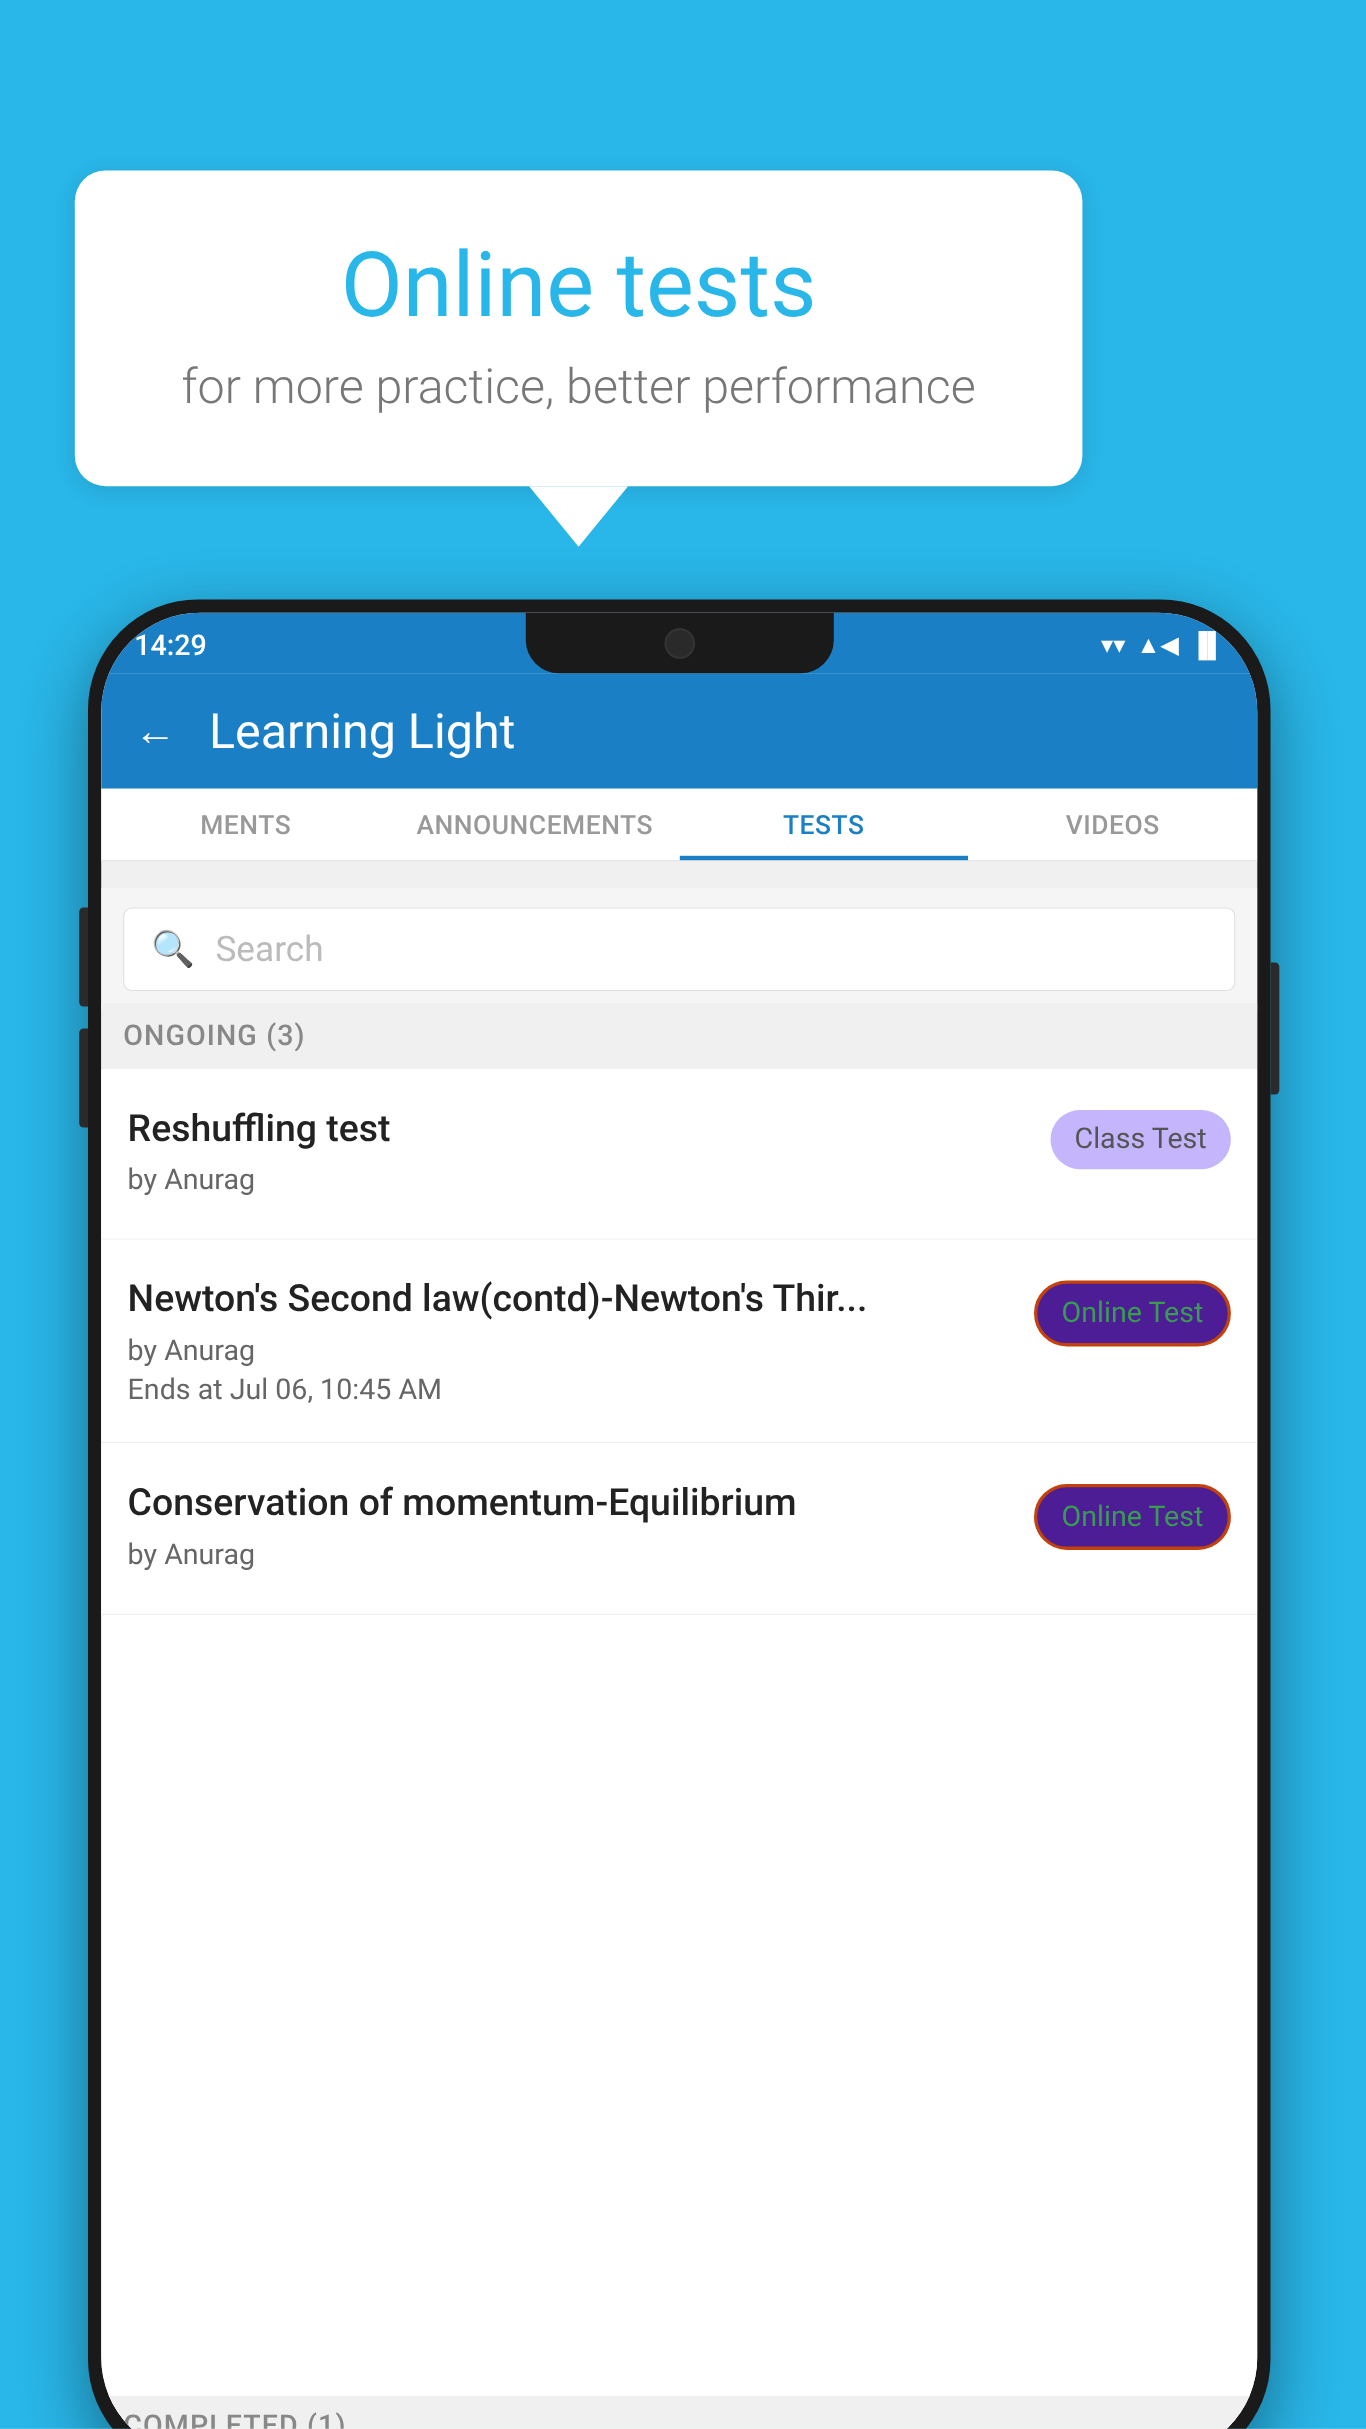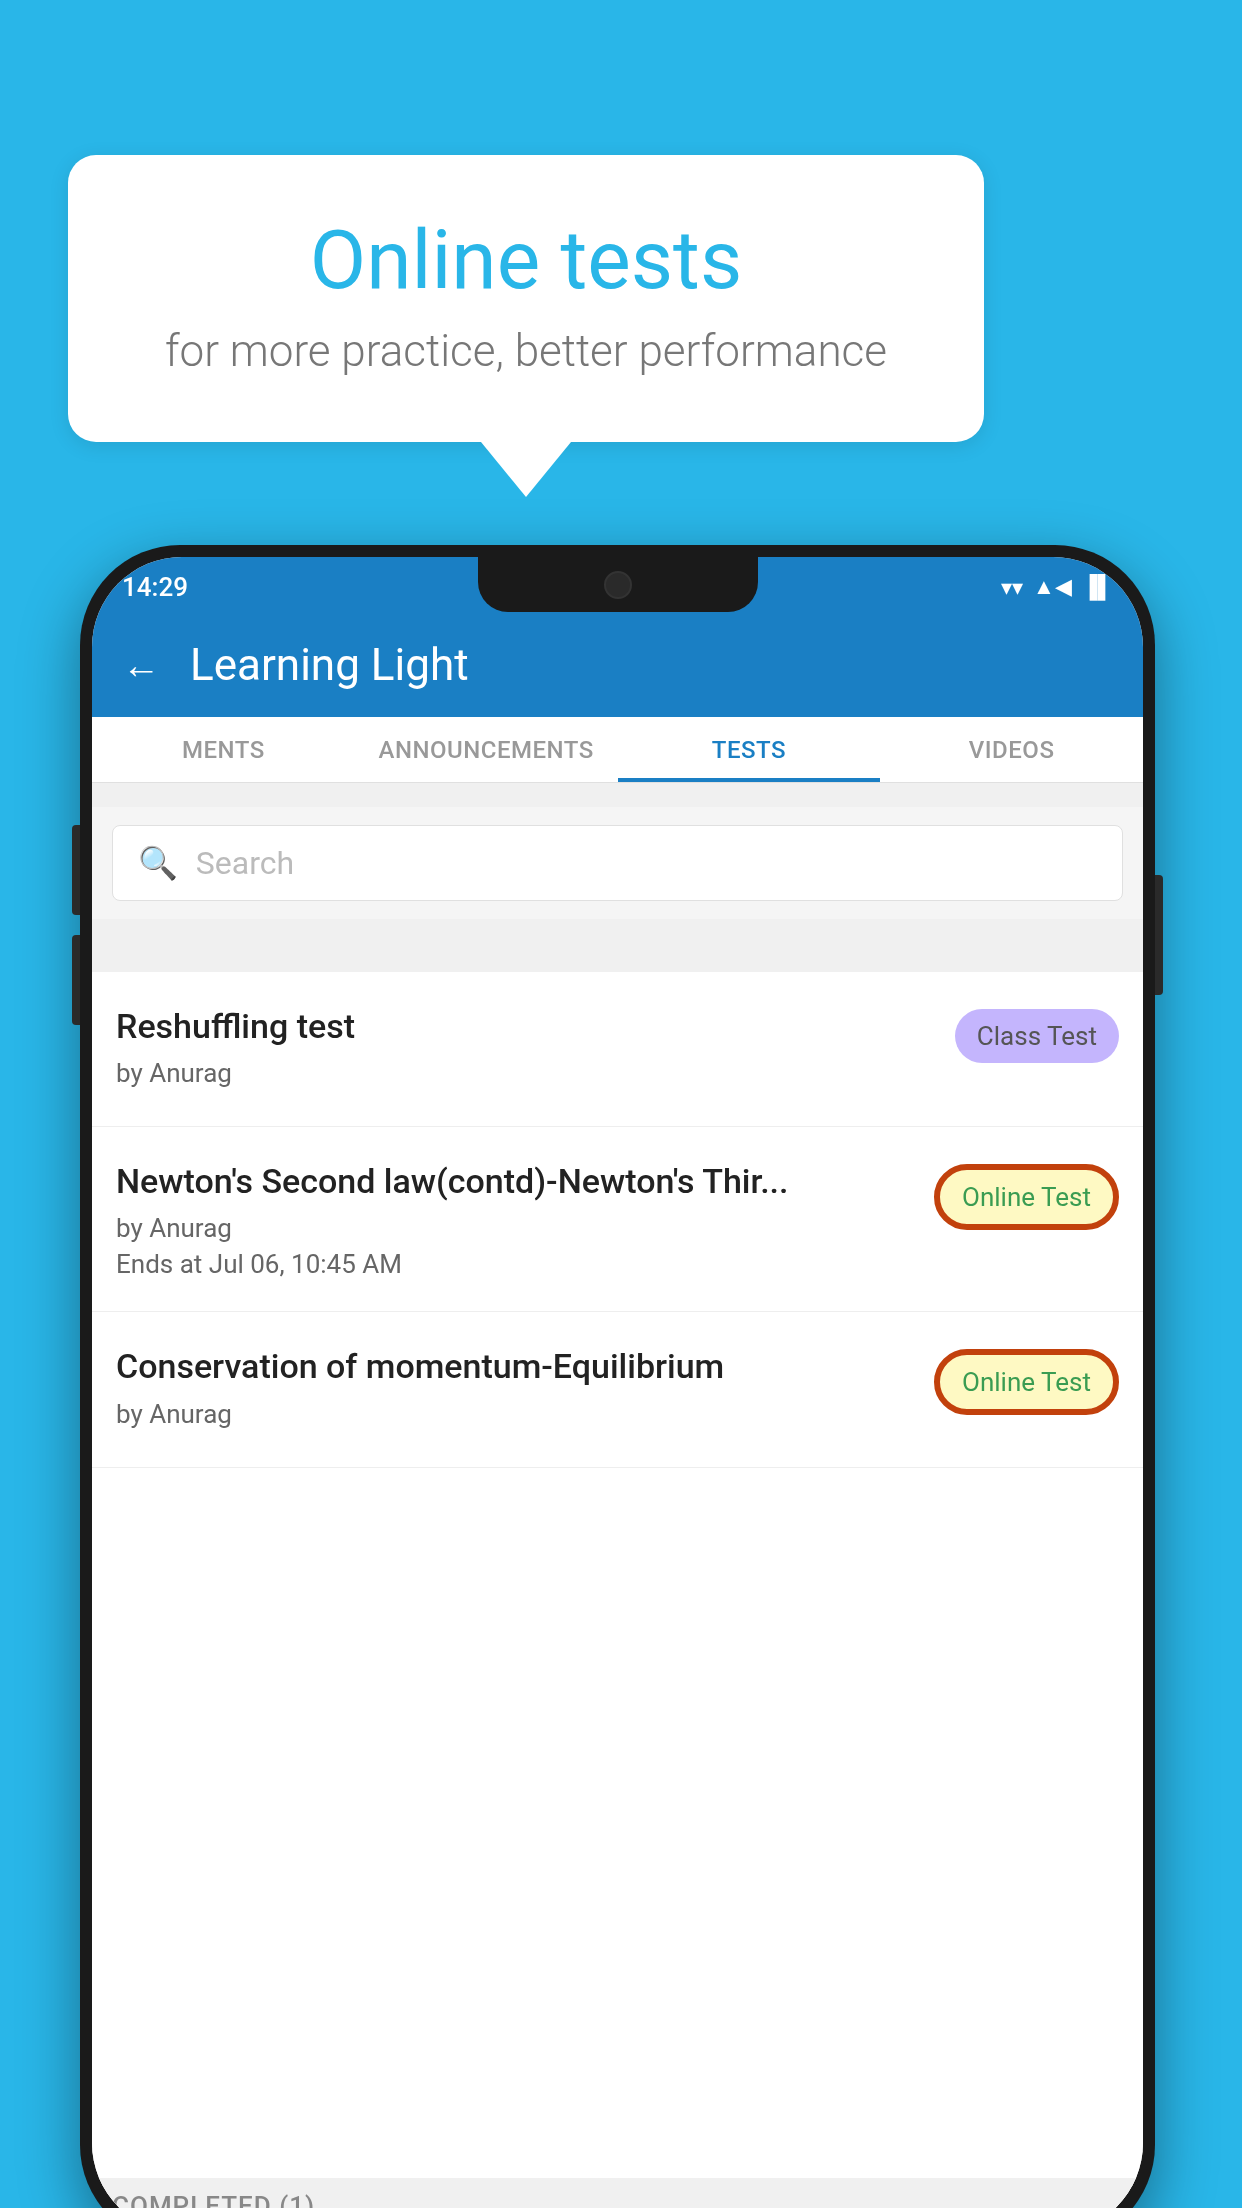--- a/index.html
+++ b/index.html
@@ -298,23 +298,23 @@
       margin-top: 5px;
       flex-shrink: 0;
     }
 
     .badge-class-test {
       background: #c4b5fd;
       color: #555;
     }
 
     .badge-online-test {
-      background: #fef9c3;
+      background: #4c1d95;
       color: #3a9c52;
-      border: 6px solid #c2410c;
+      border: 3px solid #c2410c;
     }
 
     
     .completed-section {
       position: absolute;
       bottom: 0;
       left: 0;
       right: 0;
       height: 55px;
       background: #f0f0f0;
@@ -412,20 +412,21 @@
       </div>
     </div>
 
     <div class="search-bar">
       <div class="search-input-wrapper">
         <span class="search-icon-unicode">🔍</span>
         <span class="search-placeholder-text">Search</span>
       </div>
     </div>
 
+    <div class="section-label">ONGOING (3)</div>
 
     <div class="test-list">
 
       <div class="test-item">
         <div class="test-item-content">
           <div class="test-item-title">Reshuffling test</div>
           <div class="test-item-author">by Anurag</div>
         </div>
         <div class="test-badge badge-class-test">Class Test</div>
       </div>

